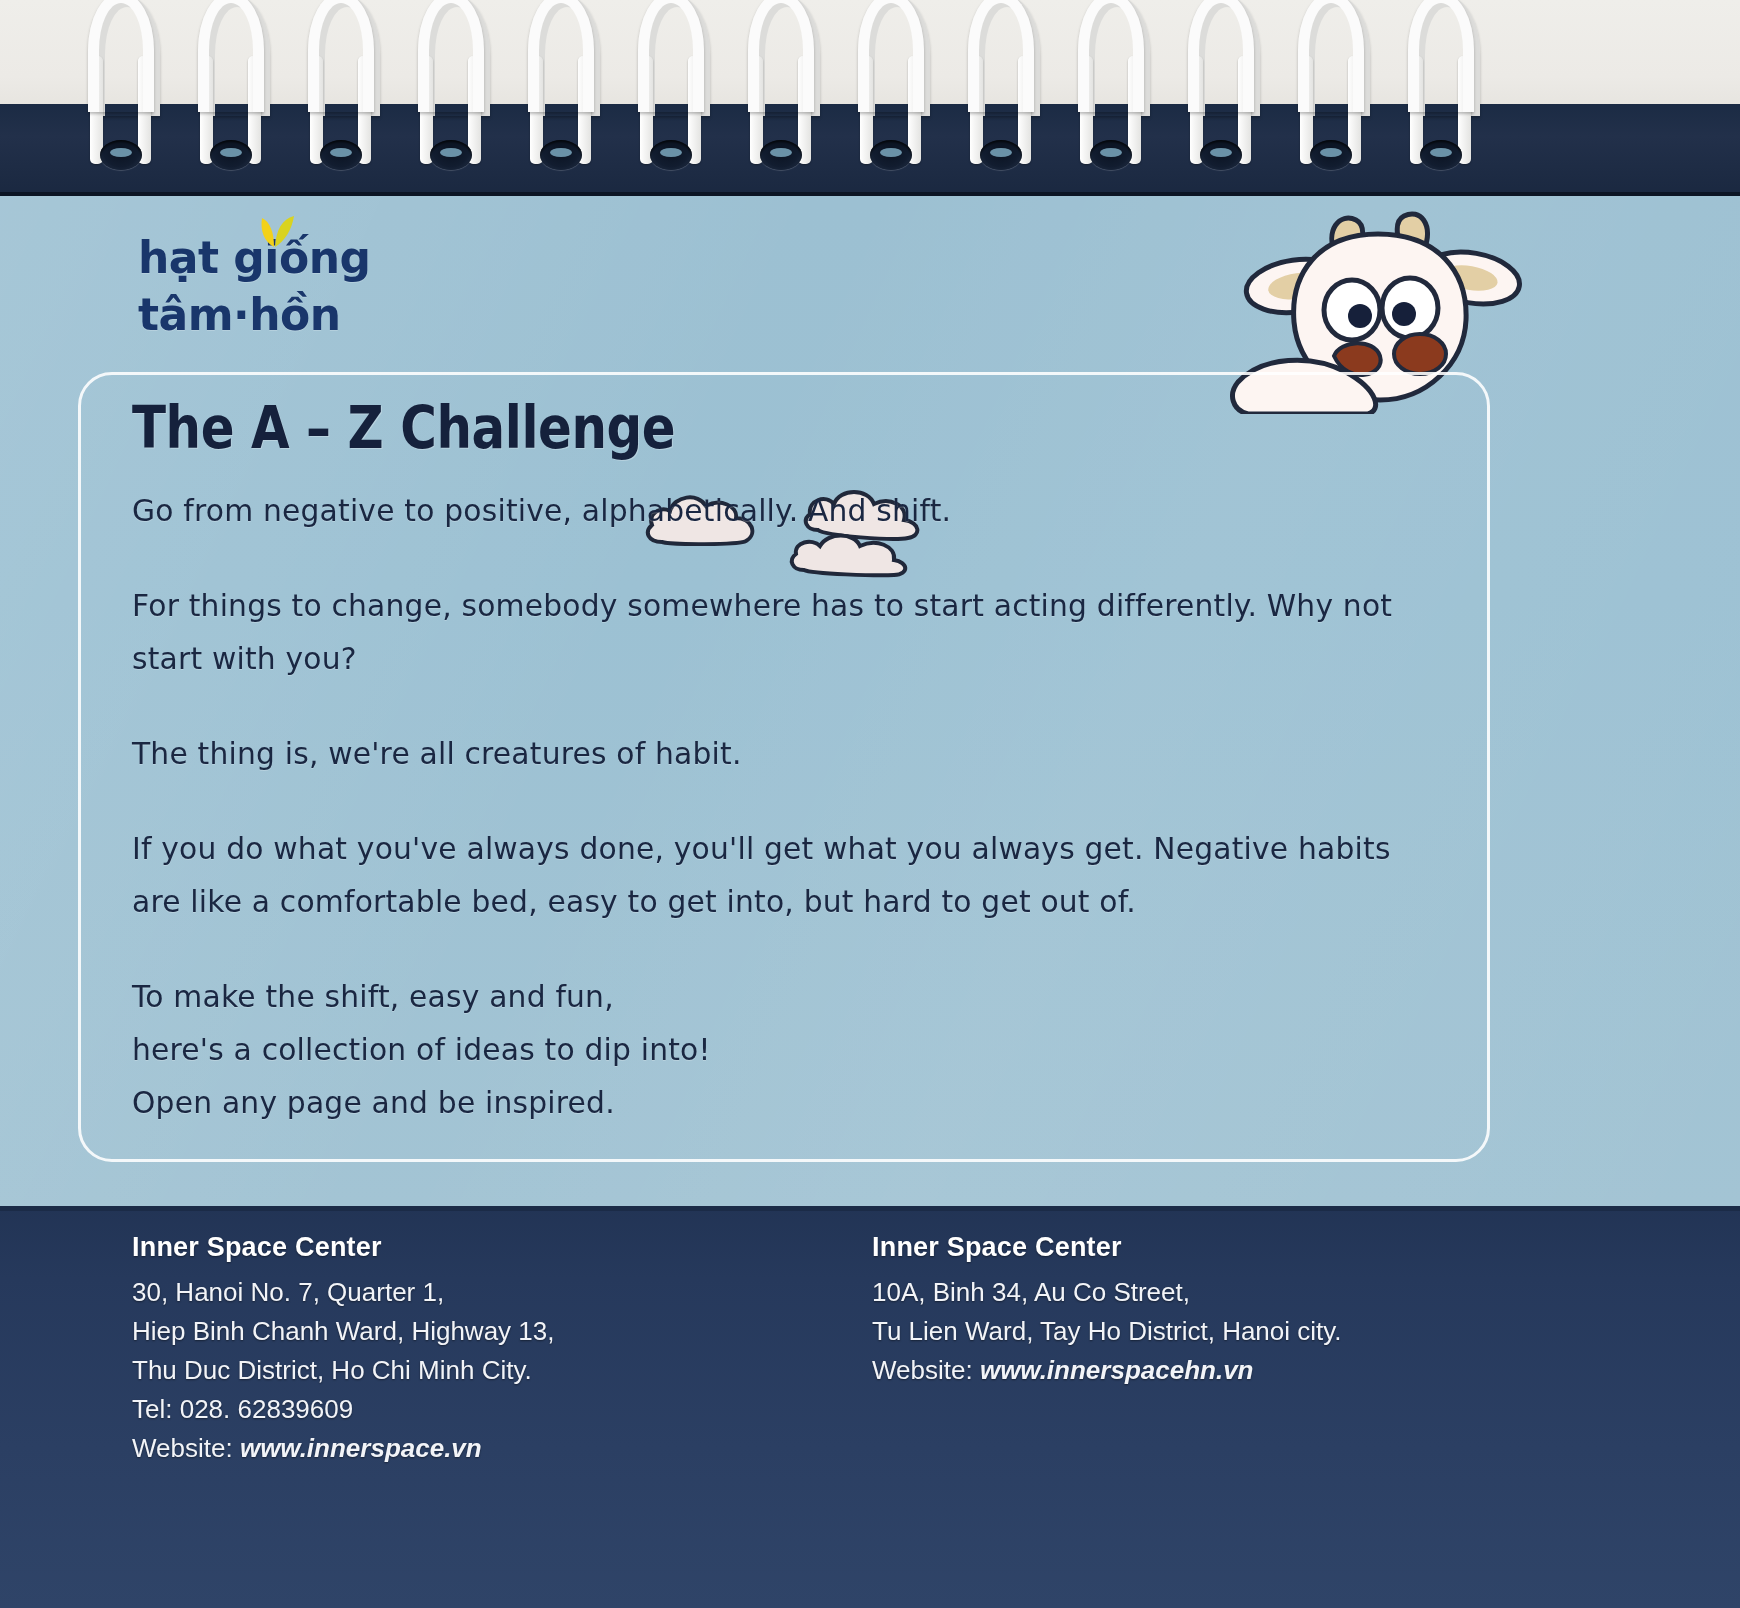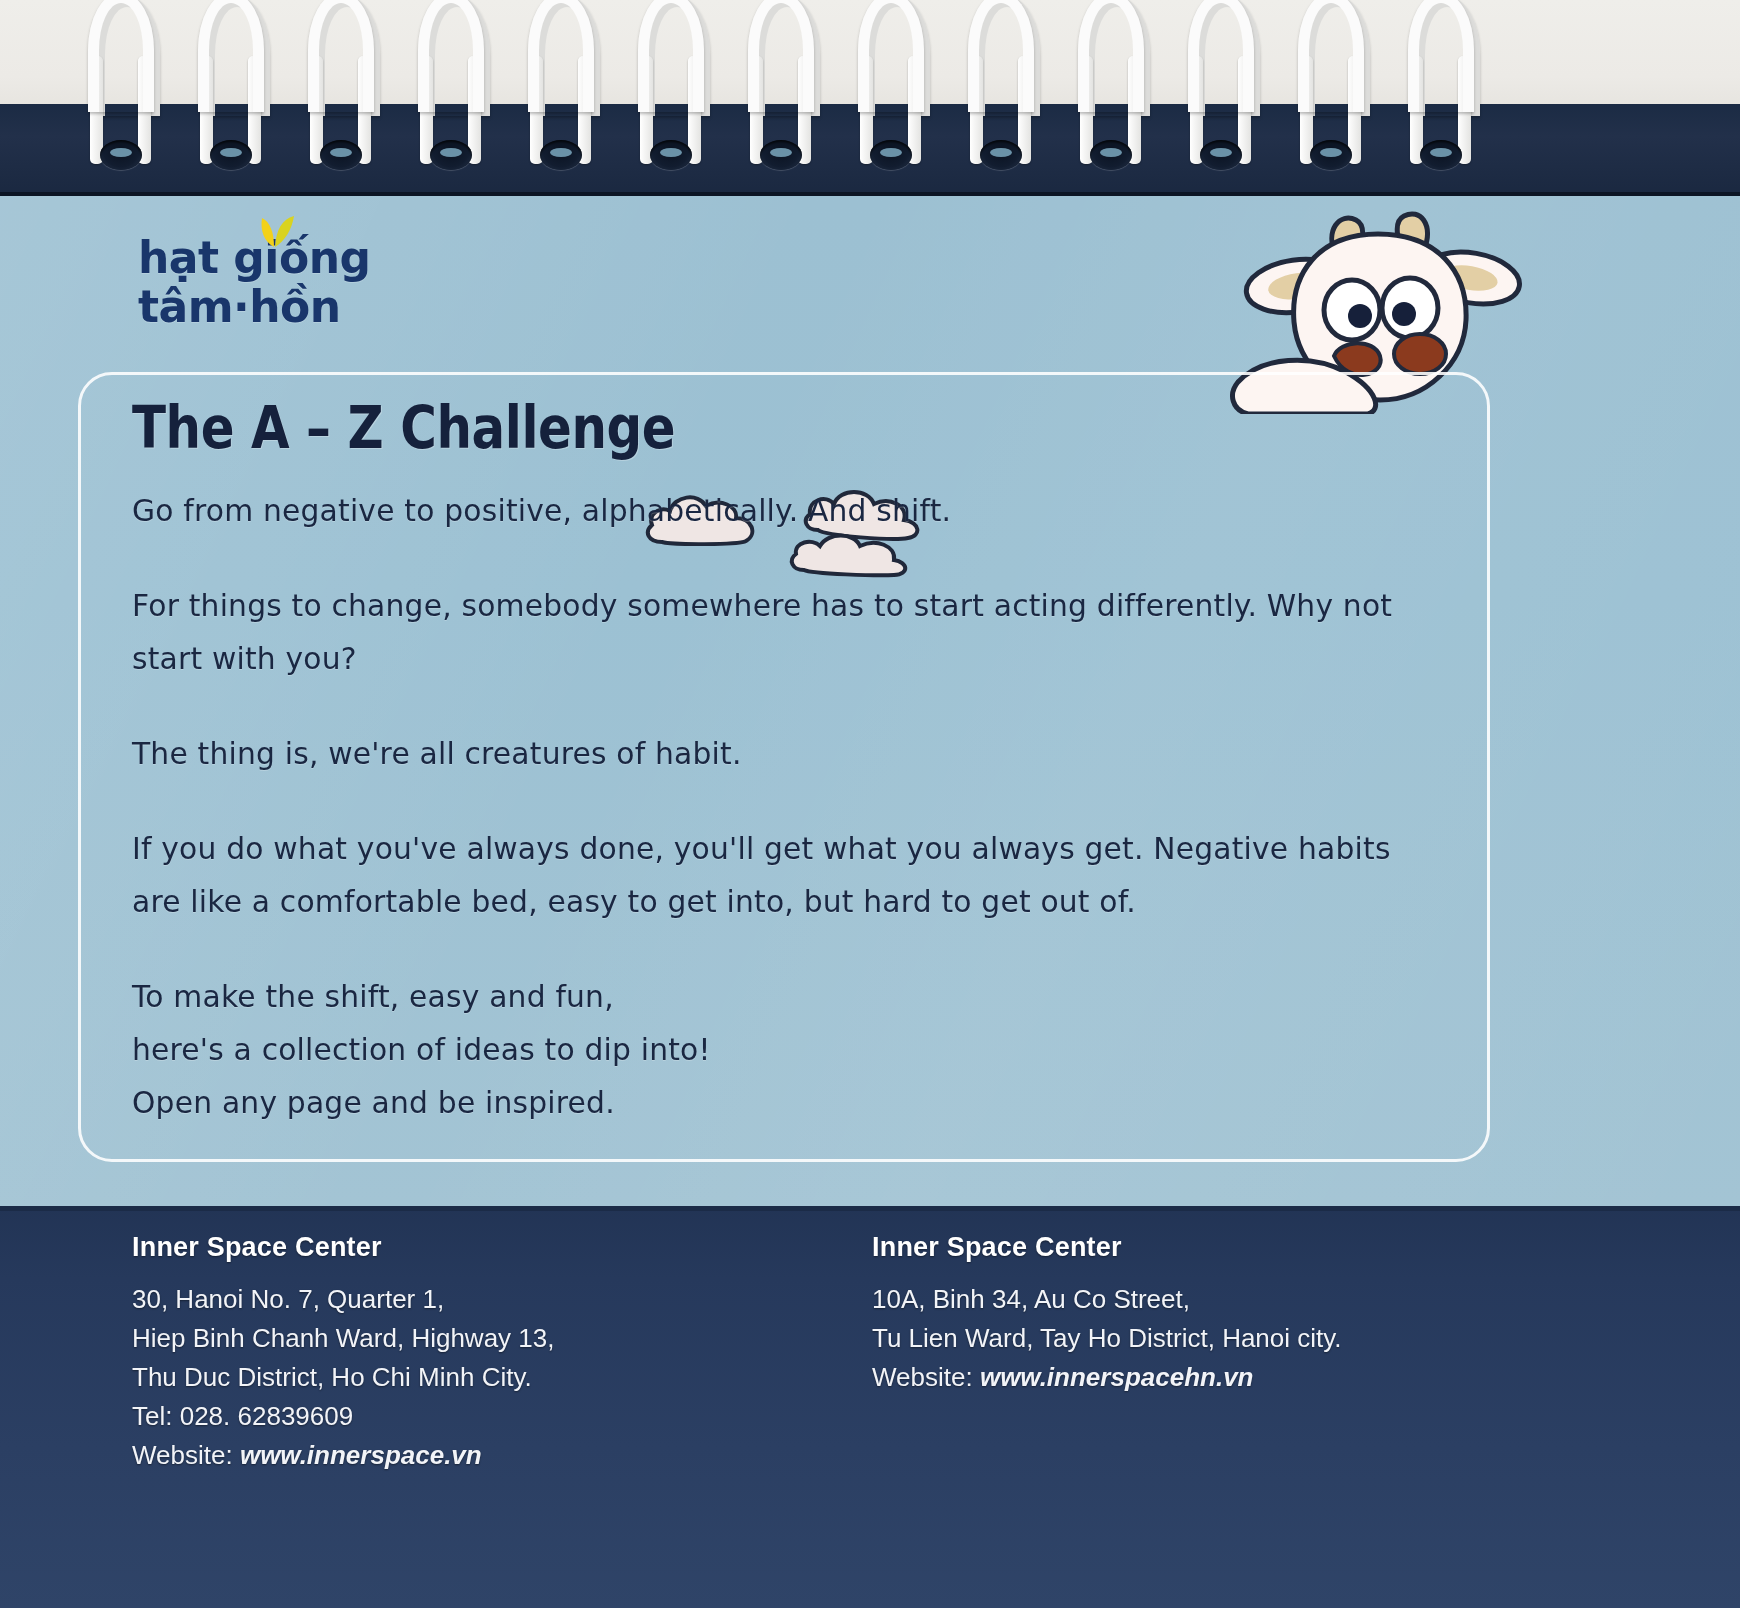--- a/index.html
+++ b/index.html
@@ -89,21 +89,21 @@
   }
   .brand-line {
     font-family: "DejaVu Sans", sans-serif;
     color: #19366b;
     font-weight: 600;
     font-size: 44px;
     letter-spacing: -0.5px;
     line-height: 0.98;
     text-shadow: 0 1px 0 rgba(255,255,255,0.2);
   }
-  .brand-line2 { margin-top: 6px; }
+  .brand-line2 { margin-top: 14px; }
   .leaf {
     position: absolute; left: 118px; top: -22px;
     width: 40px; height: 34px;
   }
 
   
   .cloud { position: absolute; }
   .cloud svg { display: block; }
 
   
@@ -156,21 +156,21 @@
     background: #1b2b47;
   }
   .foot-col { position: absolute; top: 26px; }
   .foot-col.left { left: 132px; width: 620px; }
   .foot-col.right { left: 872px; width: 660px; }
   .foot-title {
     font-family: "Liberation Sans", sans-serif;
     font-weight: 700;
     font-size: 27px;
     color: #ffffff;
-    margin-bottom: 17px;
+    margin-bottom: 10px;
     letter-spacing: 0.2px;
     text-shadow: 0 1px 2px rgba(0,0,0,0.45);
   }
   .foot-line {
     font-family: "Liberation Sans", sans-serif;
     font-size: 26px;
     line-height: 39px;
     color: #f2f4f8;
     text-shadow: 0 1px 2px rgba(0,0,0,0.45);
     white-space: nowrap;

